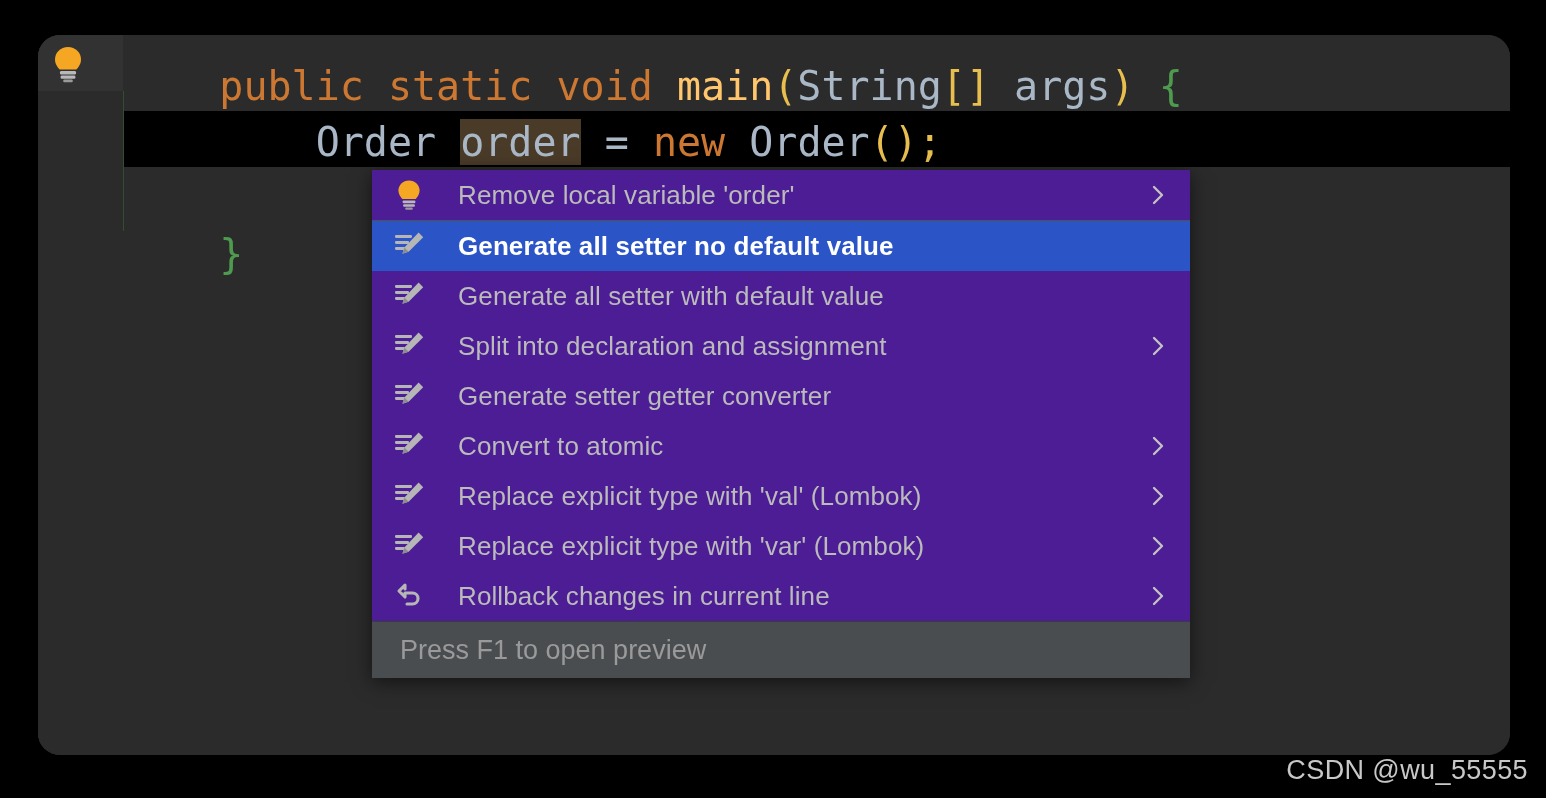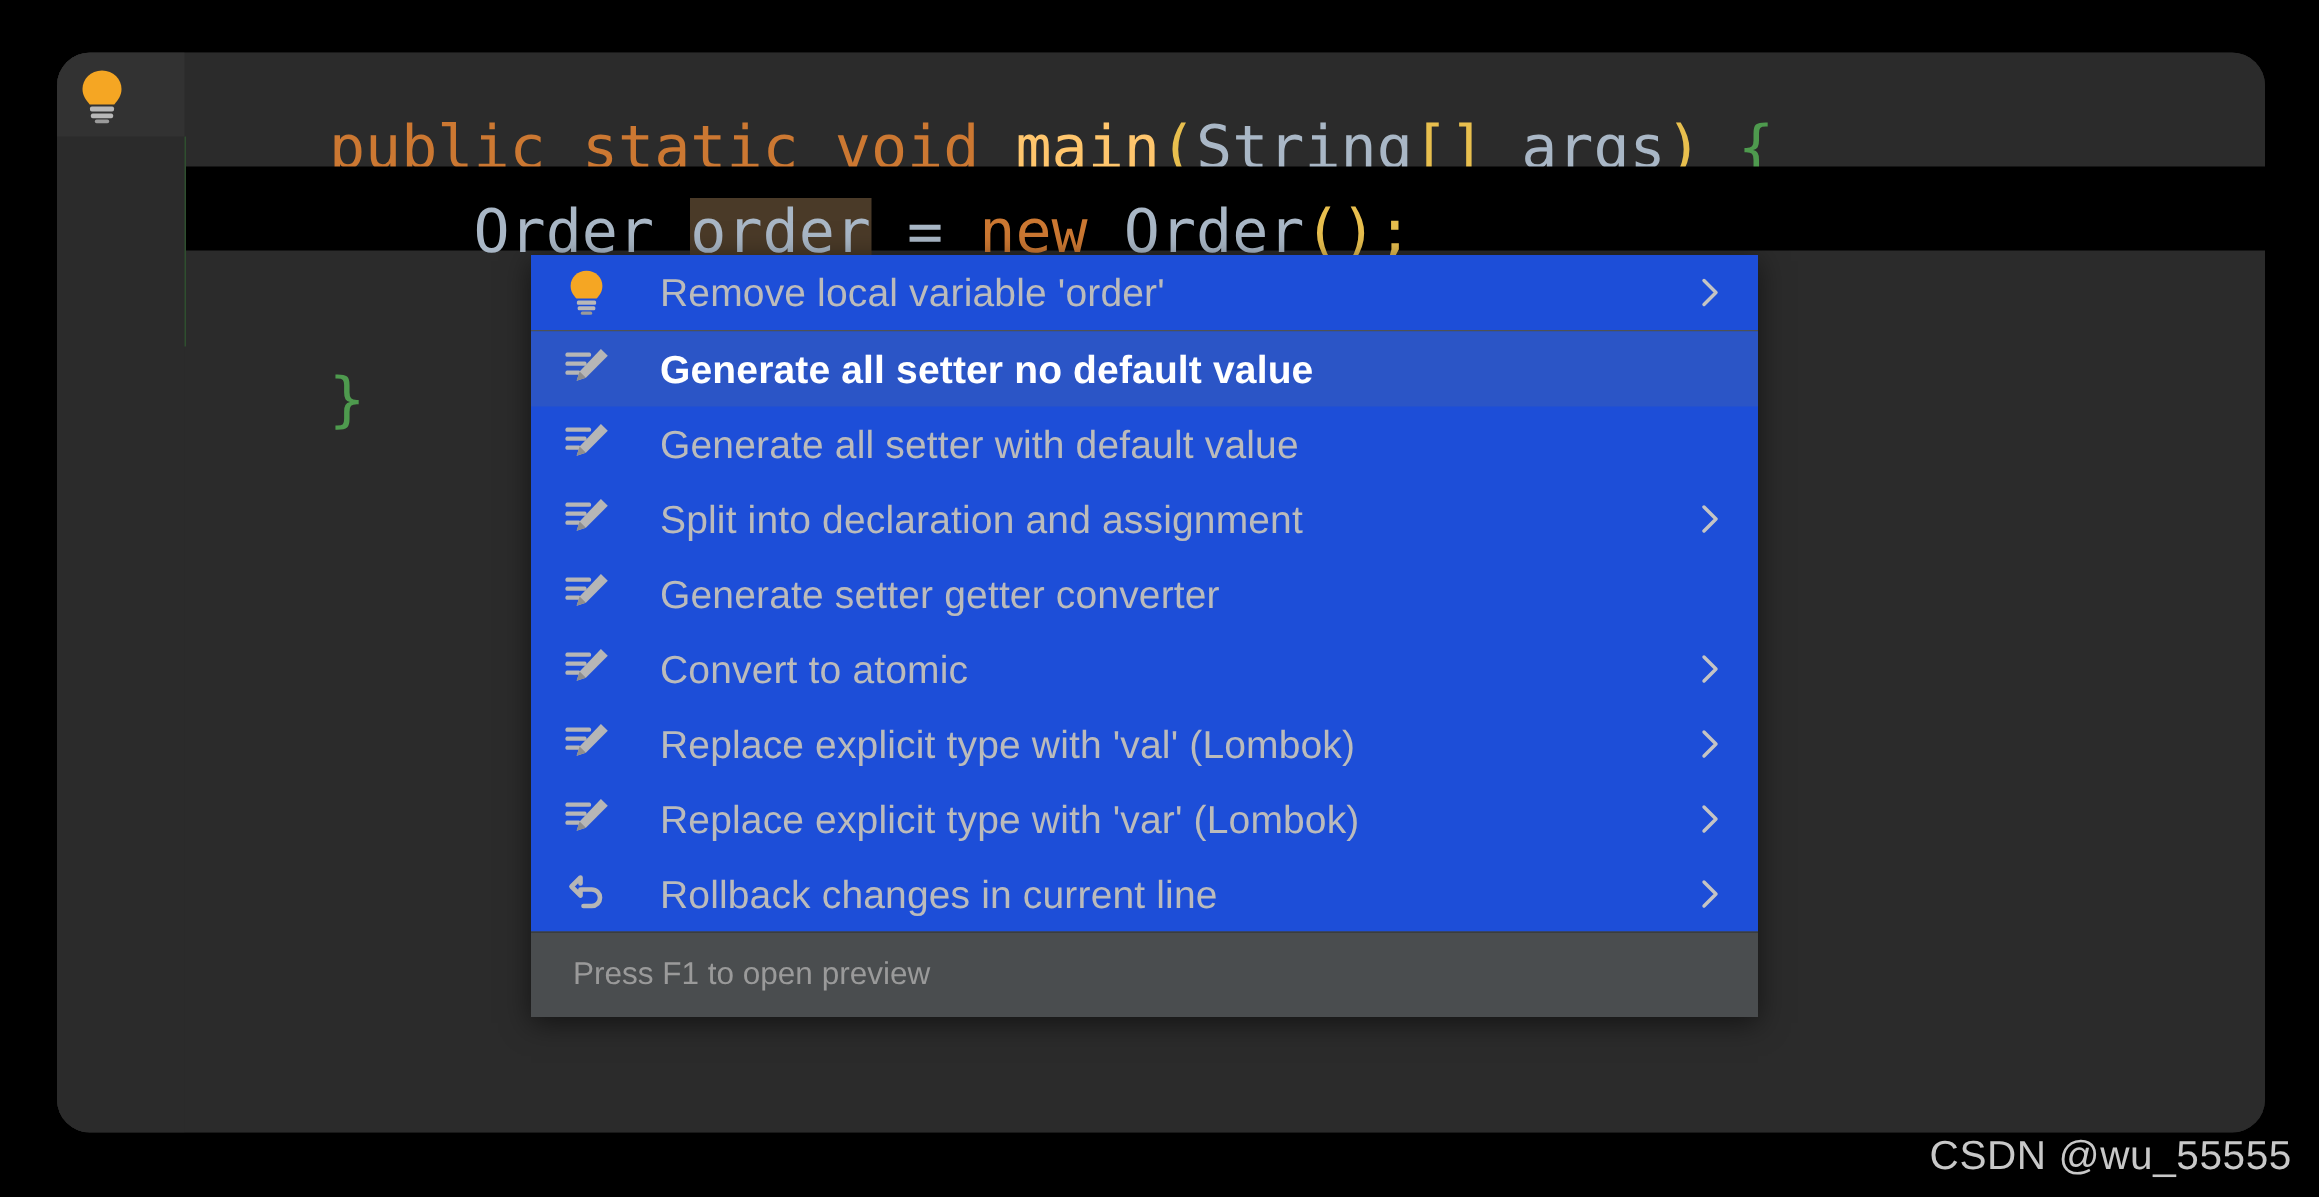--- a/index.html
+++ b/index.html
@@ -44,21 +44,21 @@
     line-height: 56px;
     white-space: pre;
     color: #a9b7c6;
   }
   .code-line.current {
     background: #000000;
   }
   .code-text {
     position: absolute;
     left: 0;
-    top: 16px;
+    top: 3px;
     white-space: pre;
   }
 
   .tok-kw      { color: #cc7832; }
   .tok-method  { color: #ffc66d; }
   .tok-ident   { color: #a9b7c6; }
   .tok-brace-y { color: #e8bf4e; }
   .tok-brace-g { color: #4e9a4e; }
   .tok-punc    { color: #a9b7c6; }
   .tok-hl      { background: #4a3a28; color: #a9b7c6; }
@@ -94,24 +94,24 @@
     left: 84px;
     top: 56px;
     width: 2px;
     height: 140px;
     background: #2f4f2f;
   }
 
   
   #intention-popup {
     position: absolute;
-    left: 316px;
+    left: 334px;
     top: 135px;
     width: 818px;
-    background: #1d4ed8;
+    background: #4c1d95;
     box-shadow: 0 4px 18px rgba(0,0,0,0.55);
     overflow: hidden;
   }
 
   .menu-item {
     position: relative;
     height: 50px;
     display: flex;
     align-items: center;
     padding: 0 0 0 22px;
@@ -159,21 +159,21 @@
 
   #menu-footer {
     height: 56px;
     background: #4a4d4f;
     border-top: 1px solid #3a3d3f;
     display: flex;
     align-items: center;
     padding-left: 28px;
   }
   #menu-footer-label {
-    font-size: 21px;
+    font-size: 27px;
     color: #9a9a9a;
     font-family: "Liberation Sans", sans-serif;
   }
 
   
   #watermark {
     position: absolute;
     right: 18px;
     bottom: 12px;
     font-size: 27px;

